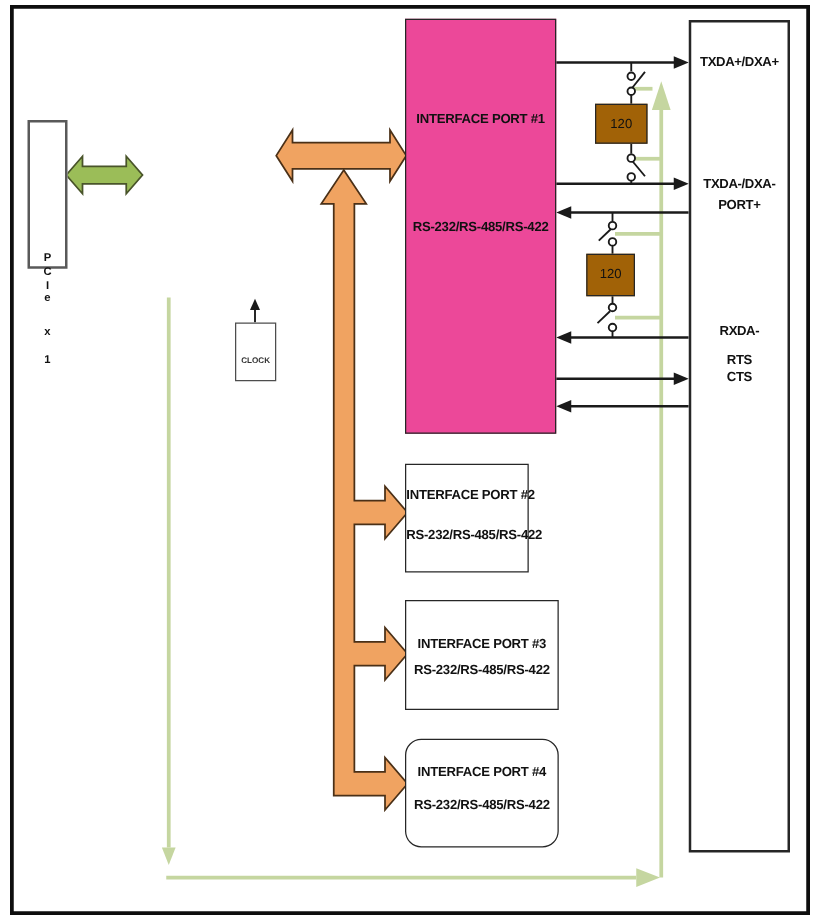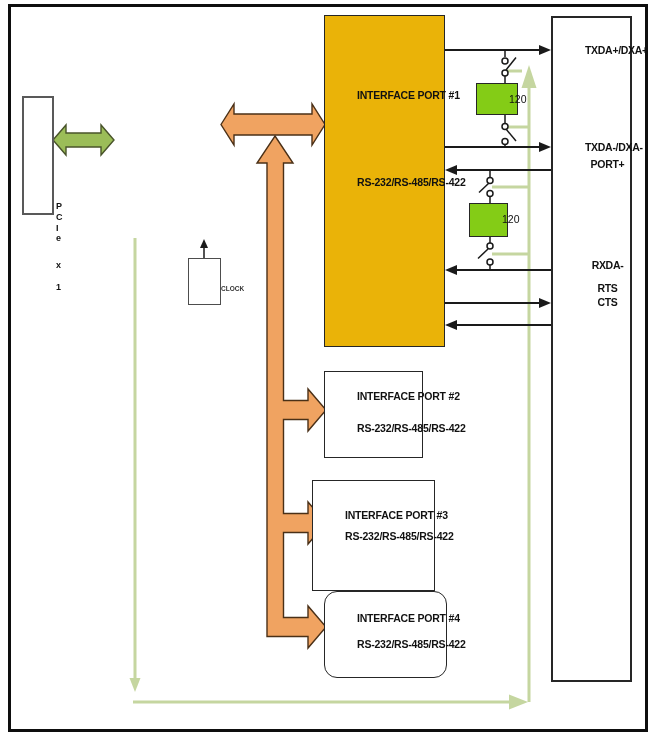--- a/index.html
+++ b/index.html
@@ -7,43 +7,43 @@
     position:relative;width:652px;height:739px;background:#ffffff;
     font-family:"Liberation Sans",sans-serif;color:#111;overflow:hidden;
   }
   .frame{
     position:absolute;left:8px;top:4px;width:640px;height:728px;
     border:3px solid #0e0e0e;box-sizing:border-box;
   }
   .wires{position:absolute;left:0;top:0;width:652px;height:739px;z-index:1;}
   .box{position:absolute;box-sizing:border-box;z-index:2;}
   .lbl{position:absolute;left:0;right:0;text-align:center;white-space:nowrap;
-       font-weight:700;line-height:1.15;margin-left:32px;}
+       font-weight:700;line-height:1.15;}
   
   .pcie{left:22px;top:96px;width:32px;height:119px;border:2px solid #595959;background:#fff;}
   .pcie .lbl{font-size:9px;}
   
   .uart{left:114px;top:82px;width:106px;height:156px;background:#4AA1BE;border:1.5px solid #1d4f63;}
   .uart-label{font-size:11.5px;top:29px;color:#10222b;}
   .io-label{position:absolute;left:14px;top:139px;font-size:11px;font-weight:700;color:#10222b;}
   
   .clock{left:188px;top:258px;width:33px;height:47px;border:1.5px solid #4d4d4d;background:#fff;}
   .clock .lbl{top:26px;font-size:6.5px;color:#333;}
   
   .port{border:1.5px solid #262626;background:#fff;}
-  .port1{left:324px;top:15px;width:121px;height:332px;background:#eab308;}
+  .port1{left:324px;top:15px;width:121px;height:332px;background:#ec4899;}
   .p2{left:324px;top:371px;width:99px;height:87px;}
-  .p3{left:312px;top:480px;width:123px;height:111px;}
+  .p3{left:324px;top:480px;width:123px;height:88px;}
   .p4{left:324px;top:591px;width:123px;height:87px;border-radius:13px;}
   .port .lbl{font-size:10.5px;letter-spacing:-0.2px;}
   
   .rbox{left:551px;top:16px;width:81px;height:666px;border:2px solid #262626;background:#fff;}
   .rbox .lbl{font-size:10.5px;letter-spacing:-0.3px;}
   
-  .res{border:1.5px solid #262626;background:#84cc16;}
+  .res{border:1.5px solid #262626;background:#a16207;}
   .r1{left:476px;top:83px;width:42px;height:32px;}
   .r2{left:469px;top:203px;width:39px;height:34px;}
   .res .lbl{top:9px;font-size:10.5px;font-weight:400;}
 </style>
 </head>
 <body>
 
 <div class="canvas">
   <div class="frame"></div>
 

